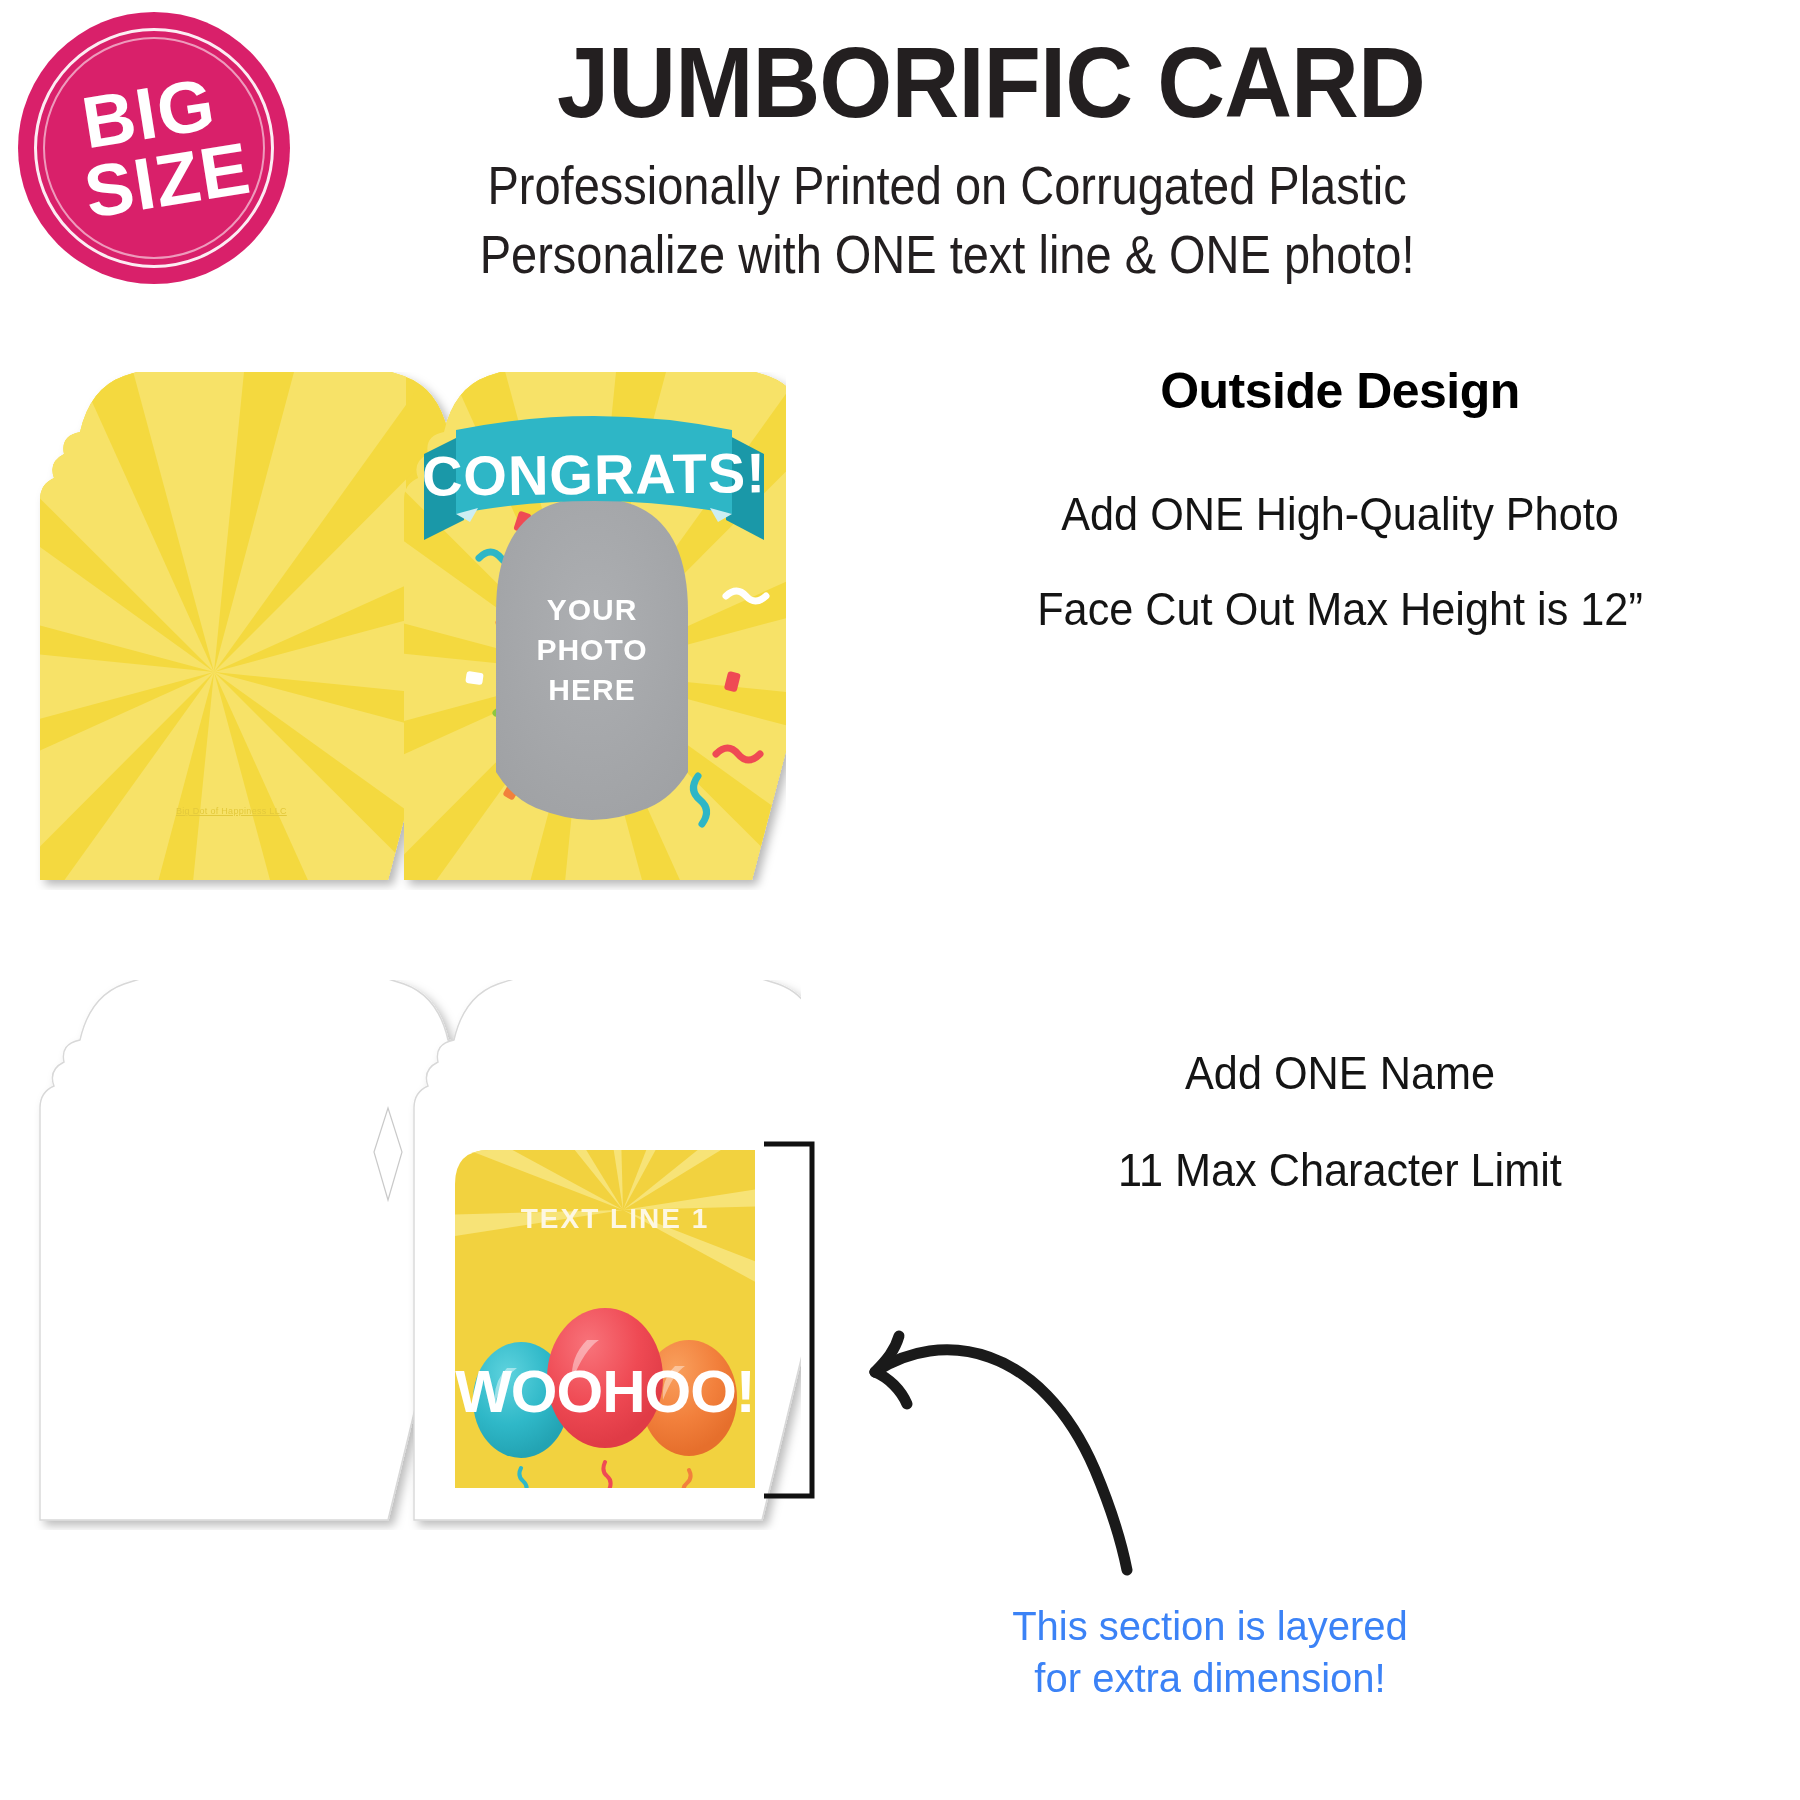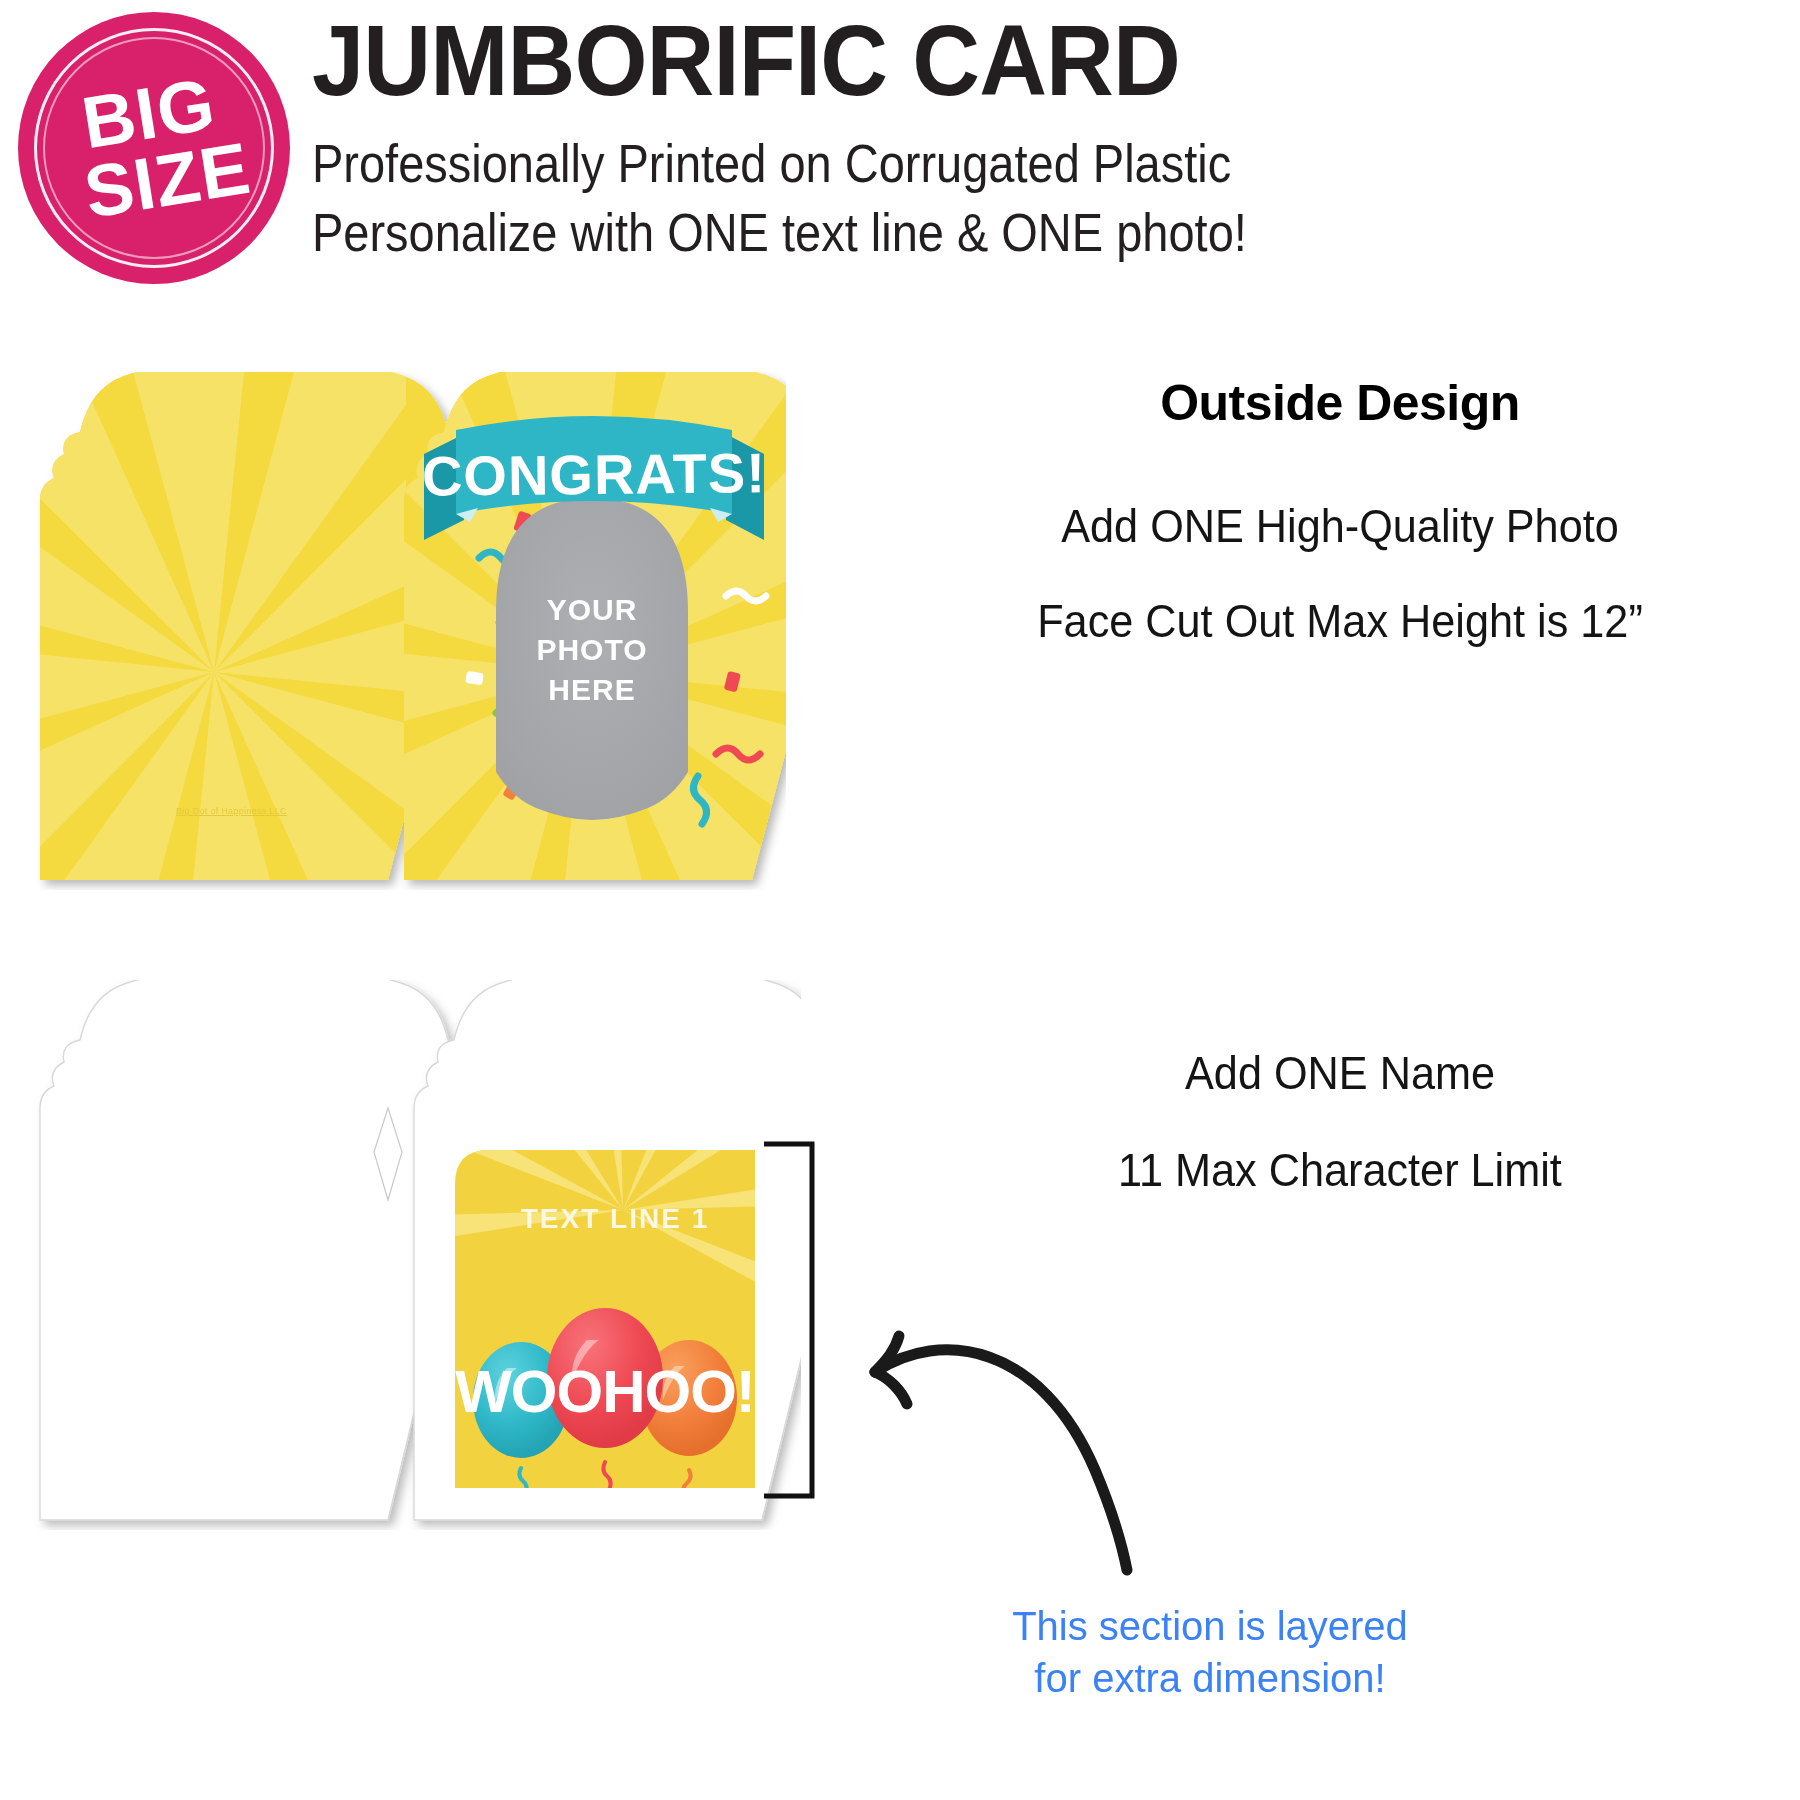--- a/index.html
+++ b/index.html
@@ -32,39 +32,39 @@
     position: relative; z-index: 3;
     color: #fff; text-align: center;
     font-weight: bold; line-height: 0.94;
     font-size: 73px; letter-spacing: 1px;
     transform: rotate(-9deg);
     text-shadow: none;
   }
   .badge-text span { display: block; }
   .badge-line2 { padding-left: 16px; }
 
-  .title-block { position: absolute; left: 312px; top: 10px; width: 1460px; }
+  .title-block { position: absolute; left: 312px; top: 32px; width: 1460px; text-align: center; }
   .main-title {
     font-size: 101px; font-weight: bold; color: #231f20;
     letter-spacing: -1px; line-height: 1.0;
     transform: scaleX(0.93); transform-origin: left center;
     white-space: nowrap;
   }
   .subtitle {
     font-size: 54px; color: #231f20; line-height: 1.28;
     transform: scaleX(0.87); transform-origin: left center;
     white-space: nowrap; font-weight: 300;
   }
   .subtitle.l1 { margin-top: 18px; }
 
   
   .side-col { position: absolute; text-align: center; }
   .side-heading {
     font-size: 50px; font-weight: bold; color: #000;
-    letter-spacing: -0.5px; white-space: nowrap; margin-top: 12px;
+    letter-spacing: -0.5px; white-space: nowrap;
   }
   .side-line {
     font-size: 47px; color: #141414; font-weight: 300;
     white-space: nowrap; transform: scaleX(0.92);
   }
 
   .outside-col { left: 880px; top: 362px; width: 920px; }
   .outside-col .side-line.a { margin-top: 66px; }
   .outside-col .side-line.b { margin-top: 40px; }
 

